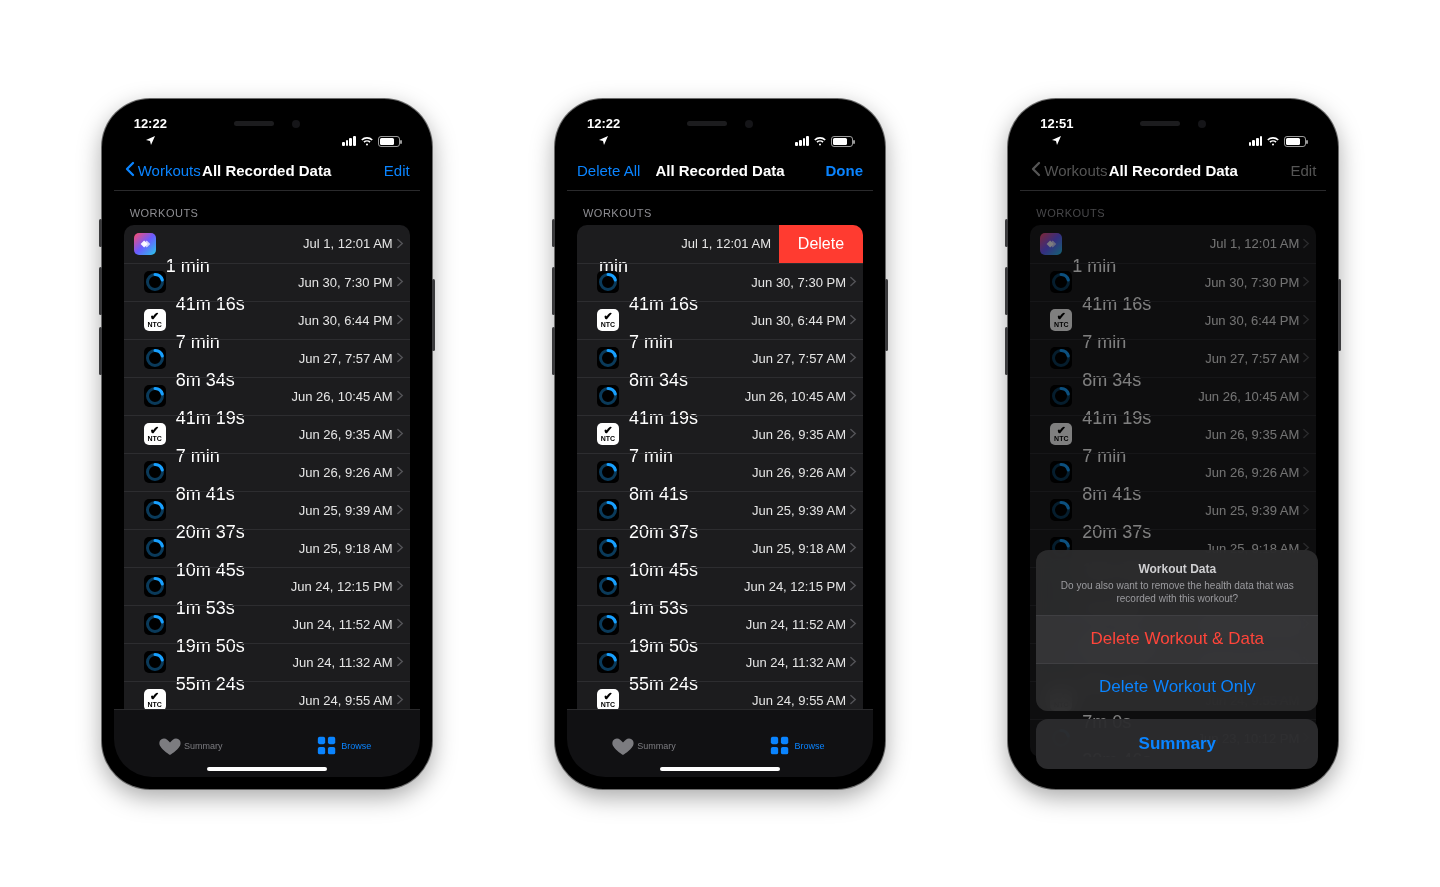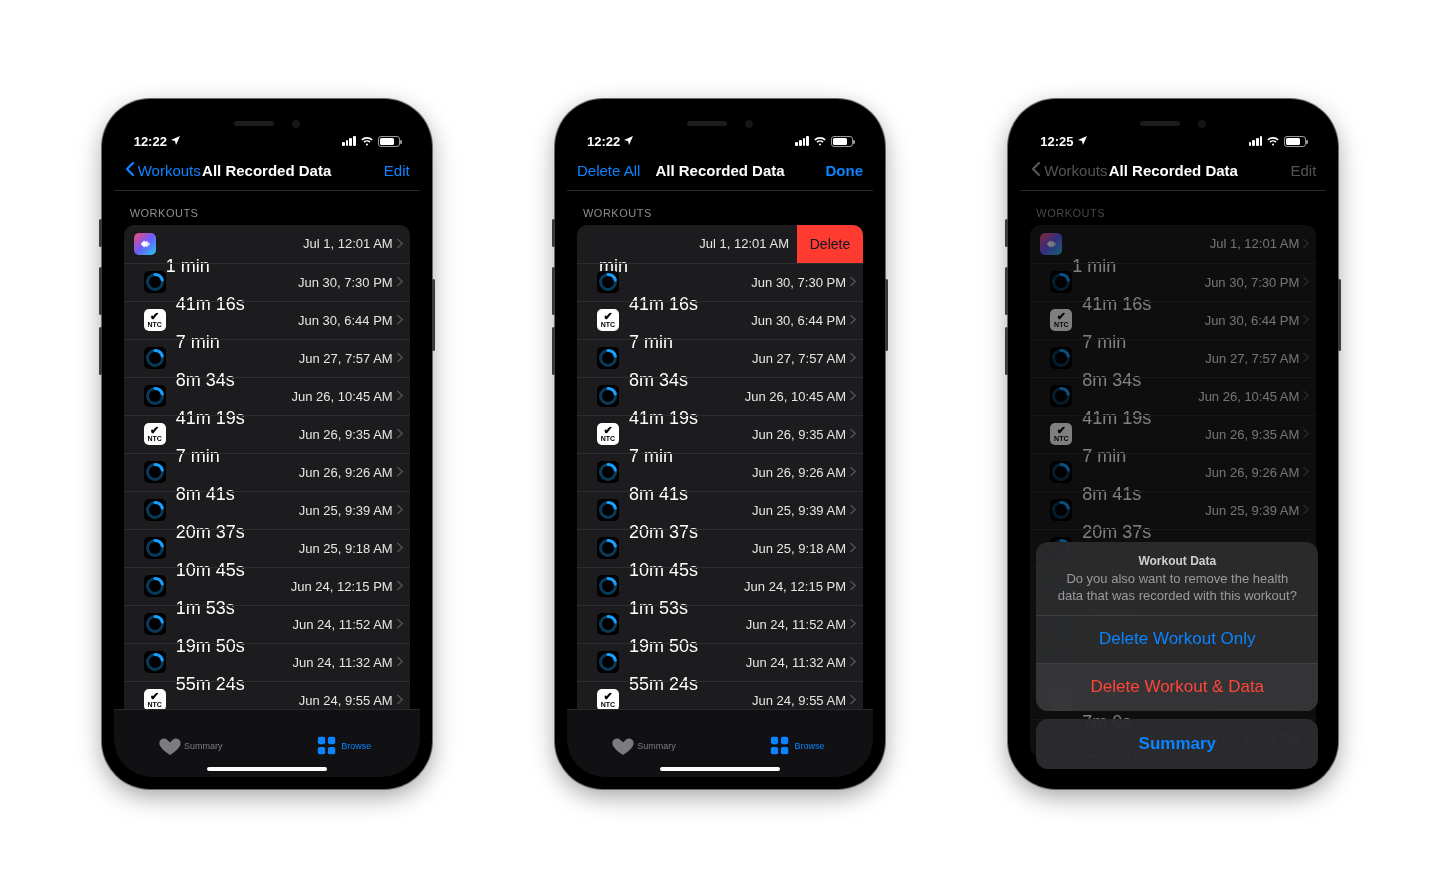--- a/index.html
+++ b/index.html
@@ -51,21 +51,21 @@
   .notch .speaker { width:40px; height:5px; background:#1c1c1e; border-radius:3px; }
   .notch .cam { width:8px; height:8px; background:#151518; border-radius:50%; }
 
   .statusbar {
     height: 40px;
     display: flex; align-items: flex-end; justify-content: space-between;
     padding: 0 20px 2px;
     color: #fff; font-size: 13px; font-weight: 600;
     position: relative; z-index: 5;
   }
-  .status-left { display:flex; align-items:center; gap:3px; }
+  .status-left { display:flex; align-items:center; gap:3px;flex-direction:column; }
   .status-right { display:flex; align-items:center; gap:4px; }
   .loc-icon svg { width:11px; height:11px; }
   .sig { display:flex; align-items:flex-end; gap:1.2px; height:10px;}
   .sig span { width:2.5px; background:#fff; border-radius:1px; }
   .sig span:nth-child(1){height:4px;} .sig span:nth-child(2){height:6px;}
   .sig span:nth-child(3){height:8px;} .sig span:nth-child(4){height:10px;}
   .wifi svg { width:14px; height:10px; }
   .batt { width:22px; height:11px; border:1px solid rgba(255,255,255,.6); border-radius:3px; position:relative; }
   .batt::after { content:""; position:absolute; right:-3px; top:3px; width:2px; height:4px; background:rgba(255,255,255,.6); border-radius:1px;}
   .batt .fill { position:absolute; left:1px; top:1px; bottom:1px; width:70%; background:#fff; border-radius:1.5px;}
@@ -112,22 +112,22 @@
   }
   .app-icon.ntc .sw { font-size:11px; line-height:.8;}
   .row .dur { color:#ffffff; font-size:18px; flex:1;margin-top:45px; }
   .row .ts  { color:#e5e5e5; font-size:13px; margin-right:4px; }
   .row .chev { color:#545458; margin-right:6px; }
   .row .chev svg{ width:7px; height:11px; }
 
   .row.swiped { padding-left:16px; }
   .row.swiped .dur { margin-left:6px; }
   .delete-btn {
-    background:#ff3b30; color:#0f172a; font-size:14px;
-    height:100%; width:66px; display:flex; align-items:center; justify-content:center;
+    background:#ff3b30; color:#ffffff; font-size:16px;
+    height:100%; width:84px; display:flex; align-items:center; justify-content:center;
     cursor:pointer; margin-left:4px;
   }
 
   .tabbar {
     height:68px; border-top:.5px solid #2a2a2c;
     background:rgba(18,18,20,.96);
     display:flex;
     position:relative;
   }
   .tab { flex:1; display:flex; flex-direction:row; align-items:center; justify-content:center; gap:2px; padding-top:6px; cursor:pointer;}
@@ -140,21 +140,21 @@
   
   .dim-overlay { position:absolute; inset:0; background:rgba(0,0,0,.5); z-index:8; }
 
   .action-sheet {
     position:absolute; left:16px; right:8px; bottom:8px; z-index:10;
     display:flex; flex-direction:column; gap:8px;
   }
   .sheet-group { background:rgba(44,44,46,.92); border-radius:12px; overflow:hidden; backdrop-filter: blur(10px); }
   .sheet-header { padding:12px 18px 10px; text-align:center; }
   .sheet-title { color:#cfcfd1; font-size:12px; font-weight:600; }
-  .sheet-msg { color:#9b9b9f; font-size:13px; margin-top:3px; line-height:1.3; }
+  .sheet-msg { color:#9b9b9f; font-size:10px; margin-top:3px; line-height:1.3; }
   .sheet-btn { height:48px; display:flex; align-items:center; justify-content:center; font-size:17px; border-top:.5px solid #3f3f42; cursor:pointer;}
   .sheet-btn.destructive { color:#ff453a; background:rgba(70,70,72,.4); }
   .sheet-btn.default { color:#0a84ff; }
   .sheet-cancel { background:rgba(44,44,46,.96); border-radius:12px; height:50px; display:flex; align-items:center; justify-content:center; color:#0a84ff; font-size:17px; font-weight:600; cursor:pointer;}
 </style>
 </head>
 <body>
 
 <svg width="0" height="0" style="position:absolute">
   <defs>
@@ -628,21 +628,21 @@
     <div class="sbtn l3"></div>
     <div class="sbtn r1"></div>
   <div class="screen">
     <div class="notch">
         <span class="speaker"></span>
         <span class="cam"></span>
       </div>
 
     <div class="statusbar">
       <div class="status-left">
-        <span>12:25</span>
+        <span>12:51</span>
         <span class="loc-icon"><svg viewBox="0 0 11 11">
               <use href="#loc"></use>
             </svg></span>
       </div>
       <div class="status-right">
         <span class="sig">
             <span></span>
             <span></span>
             <span></span>
             <span></span>
@@ -837,21 +837,21 @@
           </div>
         </div>
       <div class="dim-overlay"></div>
 
       <div class="action-sheet">
         <div class="sheet-group">
           <div class="sheet-header">
             <div class="sheet-title">Workout Data</div>
             <div class="sheet-msg">Do you also want to remove the health data that was recorded with this workout?</div>
           </div>
+          <div class="sheet-btn destructive">Delete Workout &amp; Data</div>
           <div class="sheet-btn default">Delete Workout Only</div>
-          <div class="sheet-btn destructive">Delete Workout &amp; Data</div>
         </div>
         <div class="sheet-cancel">Summary</div>
       </div>
     </div>
 
   </div>
 </div>
 
 </body></html>

